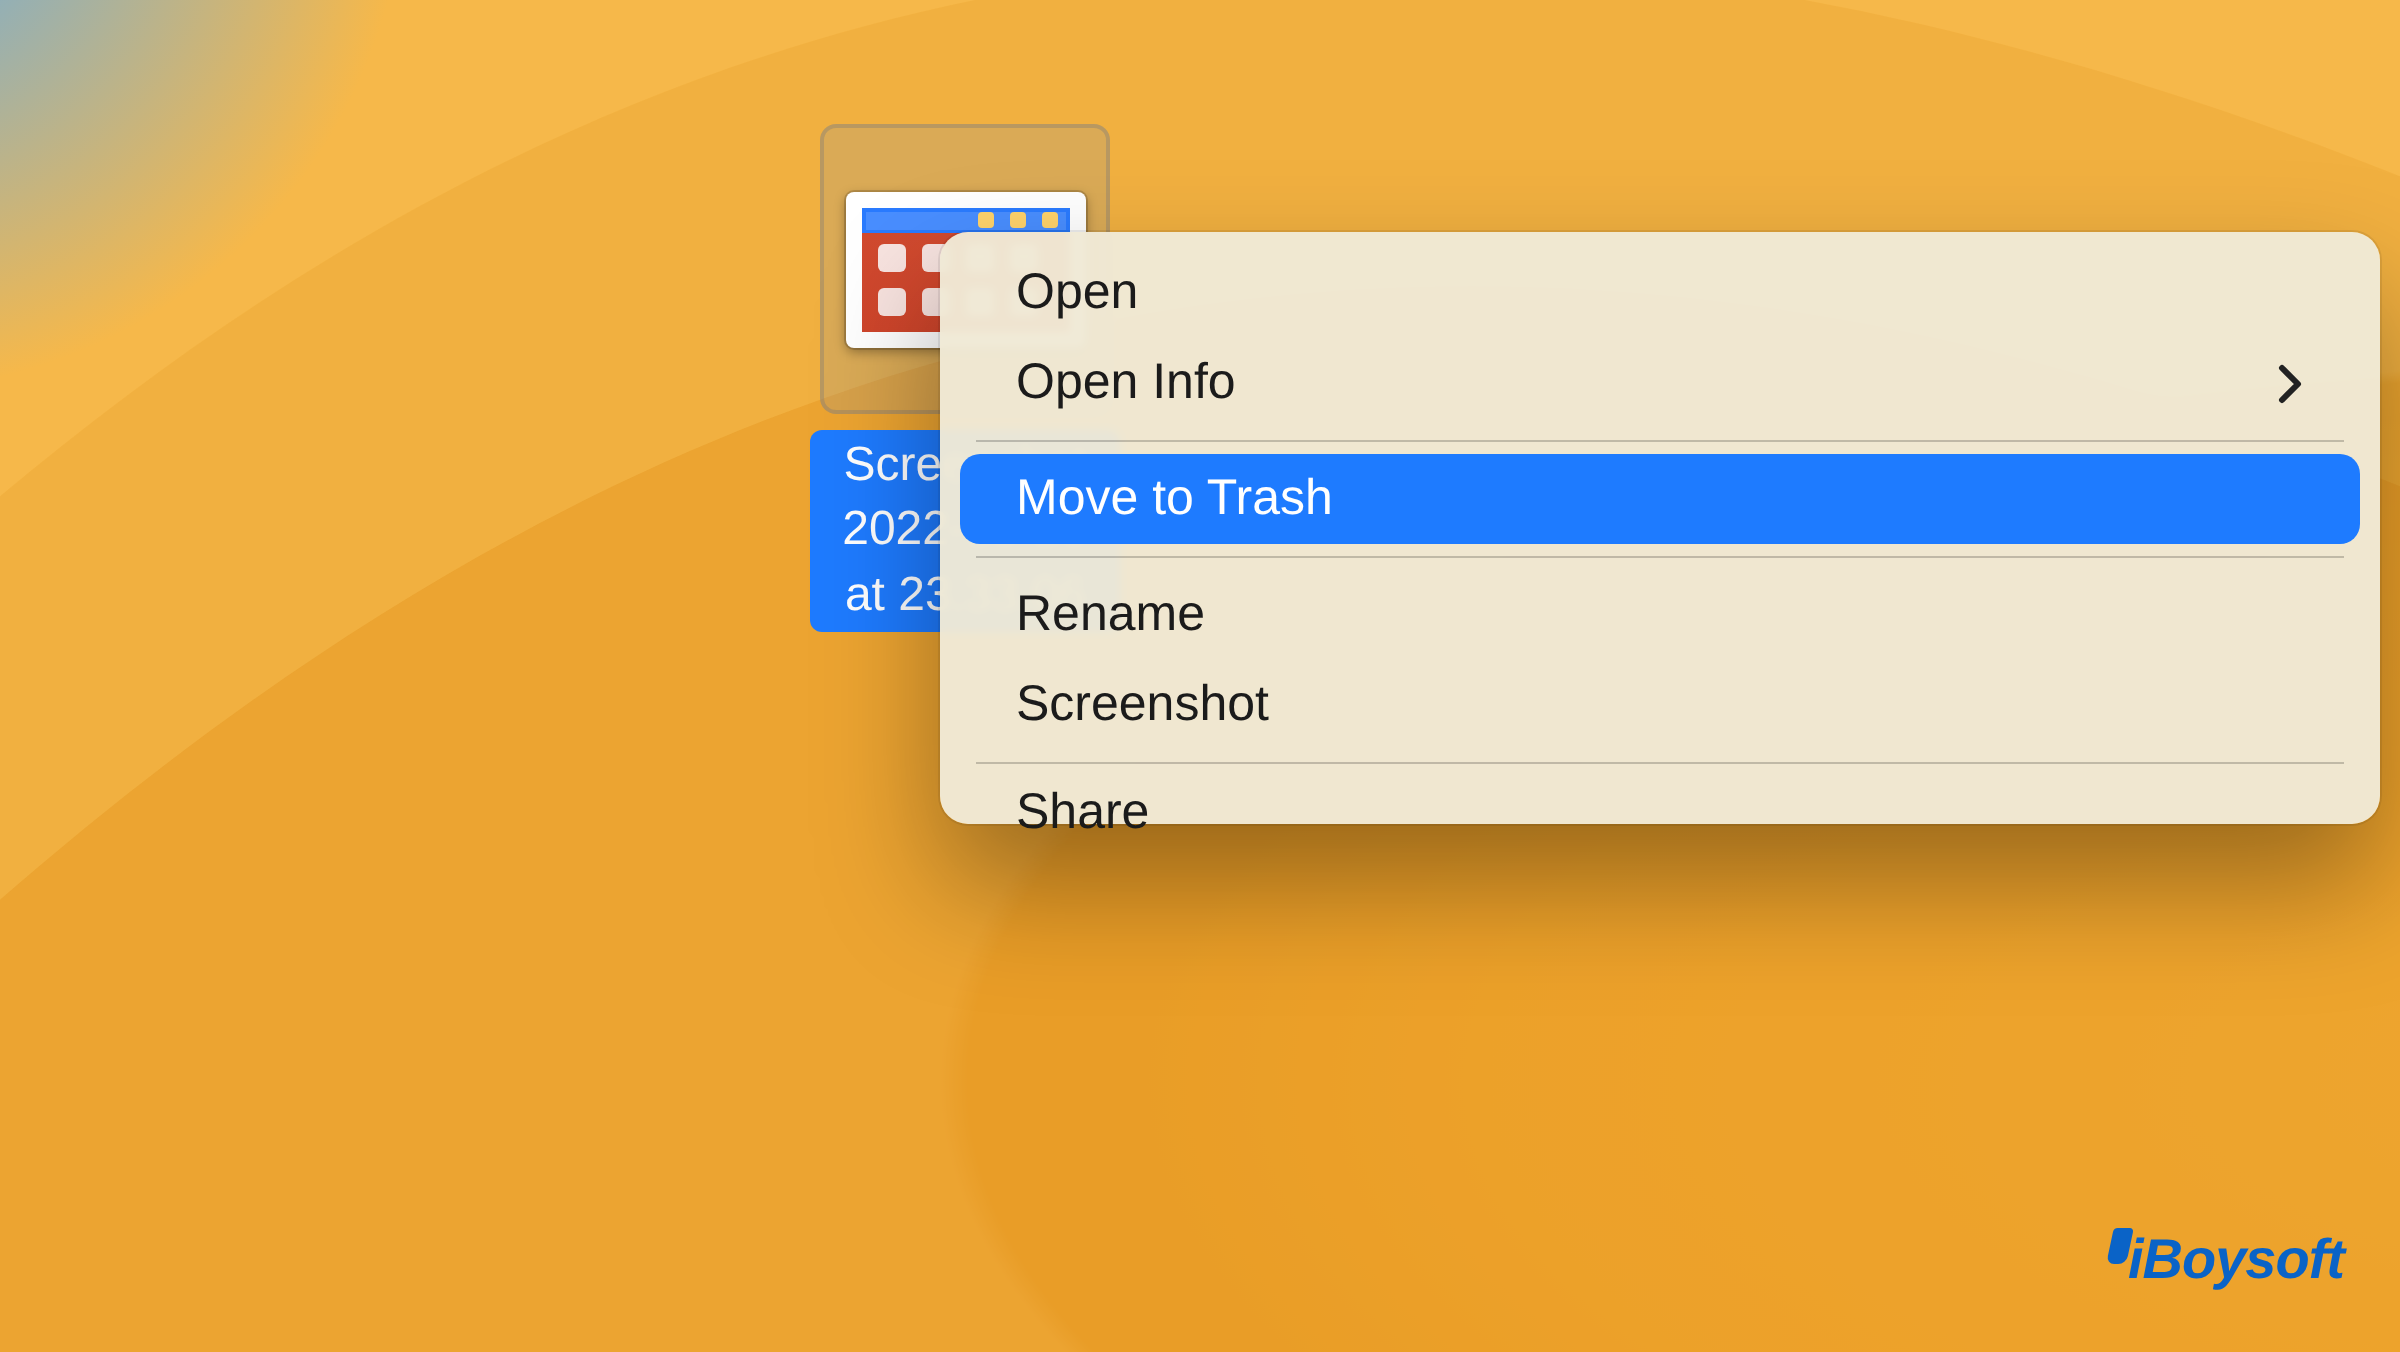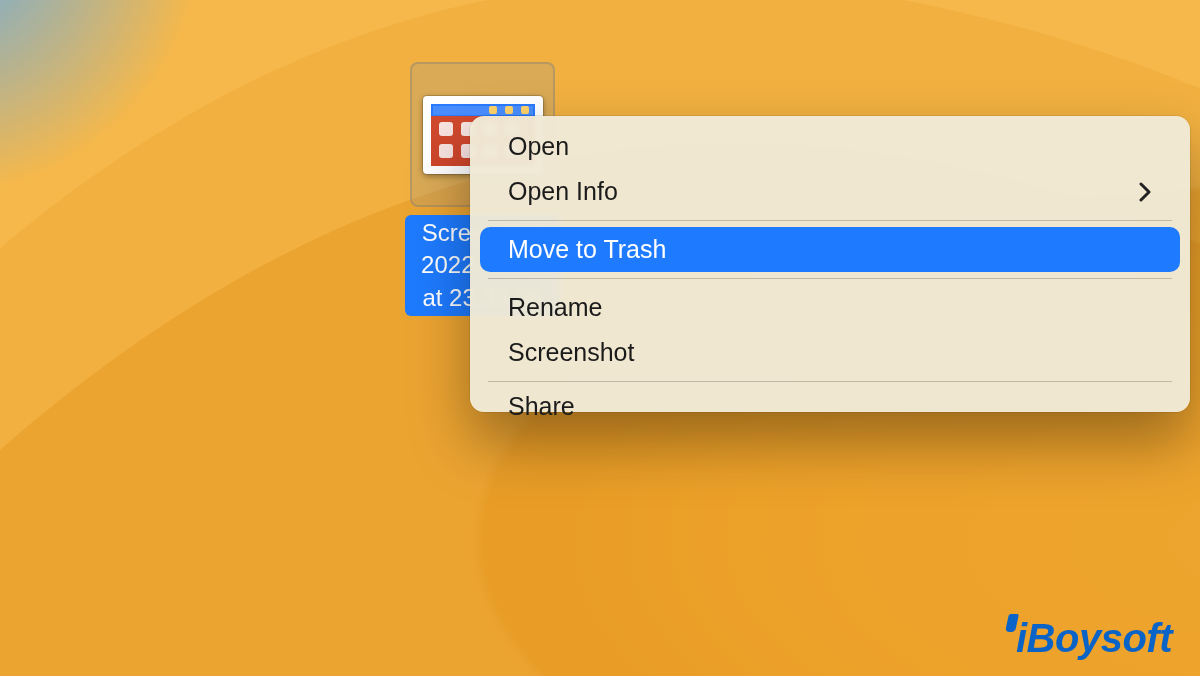--- a/index.html
+++ b/index.html
@@ -106,26 +106,26 @@
   }
   .menu-sep {
     height: 1px;
     margin: 6px 18px;
     background: rgba(0,0,0,0.2);
   }
   .chevron svg { display: block; }
   .watermark {
     position: absolute;
     right: 28px; bottom: 14px;
-    font-size: 40px;
+    font-size: 28px;
     font-weight: 800;
     font-style: italic;
     color: #0a63c7;
     letter-spacing: -0.5px;
-    display: flex; align-items: center; gap: 2px;
+    display: flex; align-items: flex-start; gap: 2px;
   }
   .watermark .dot {
     width: 10px; height: 18px;
     margin-bottom: 30px; margin-right: -3px;
     background: #0a63c7;
     transform: skewX(-12deg);
     border-radius: 2px 2px 4px 4px;
     position: relative;
   }
 </style>

